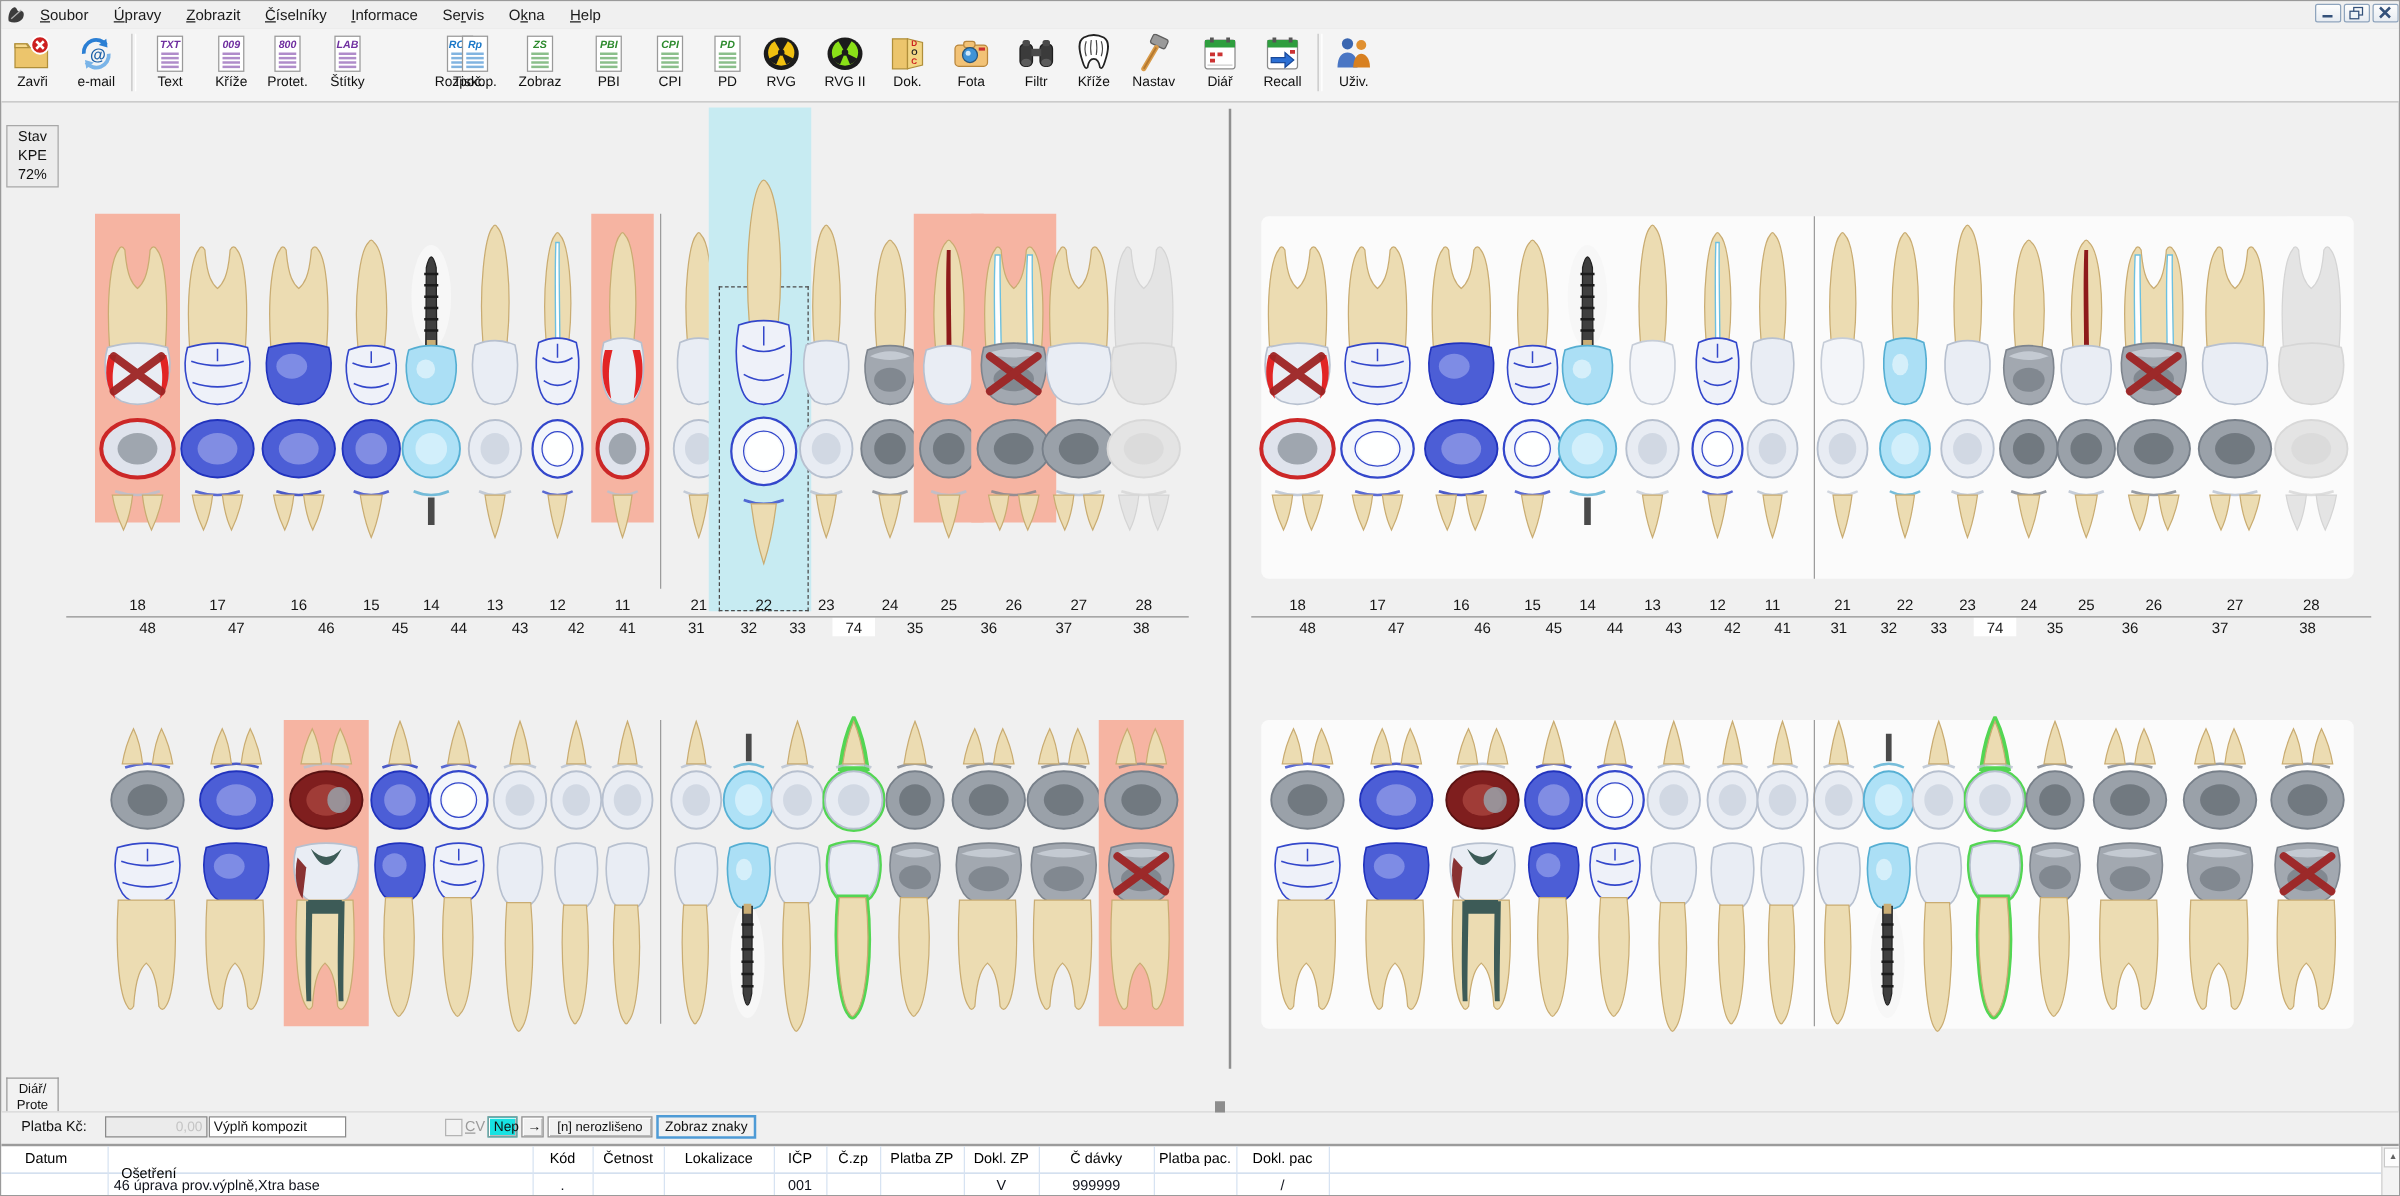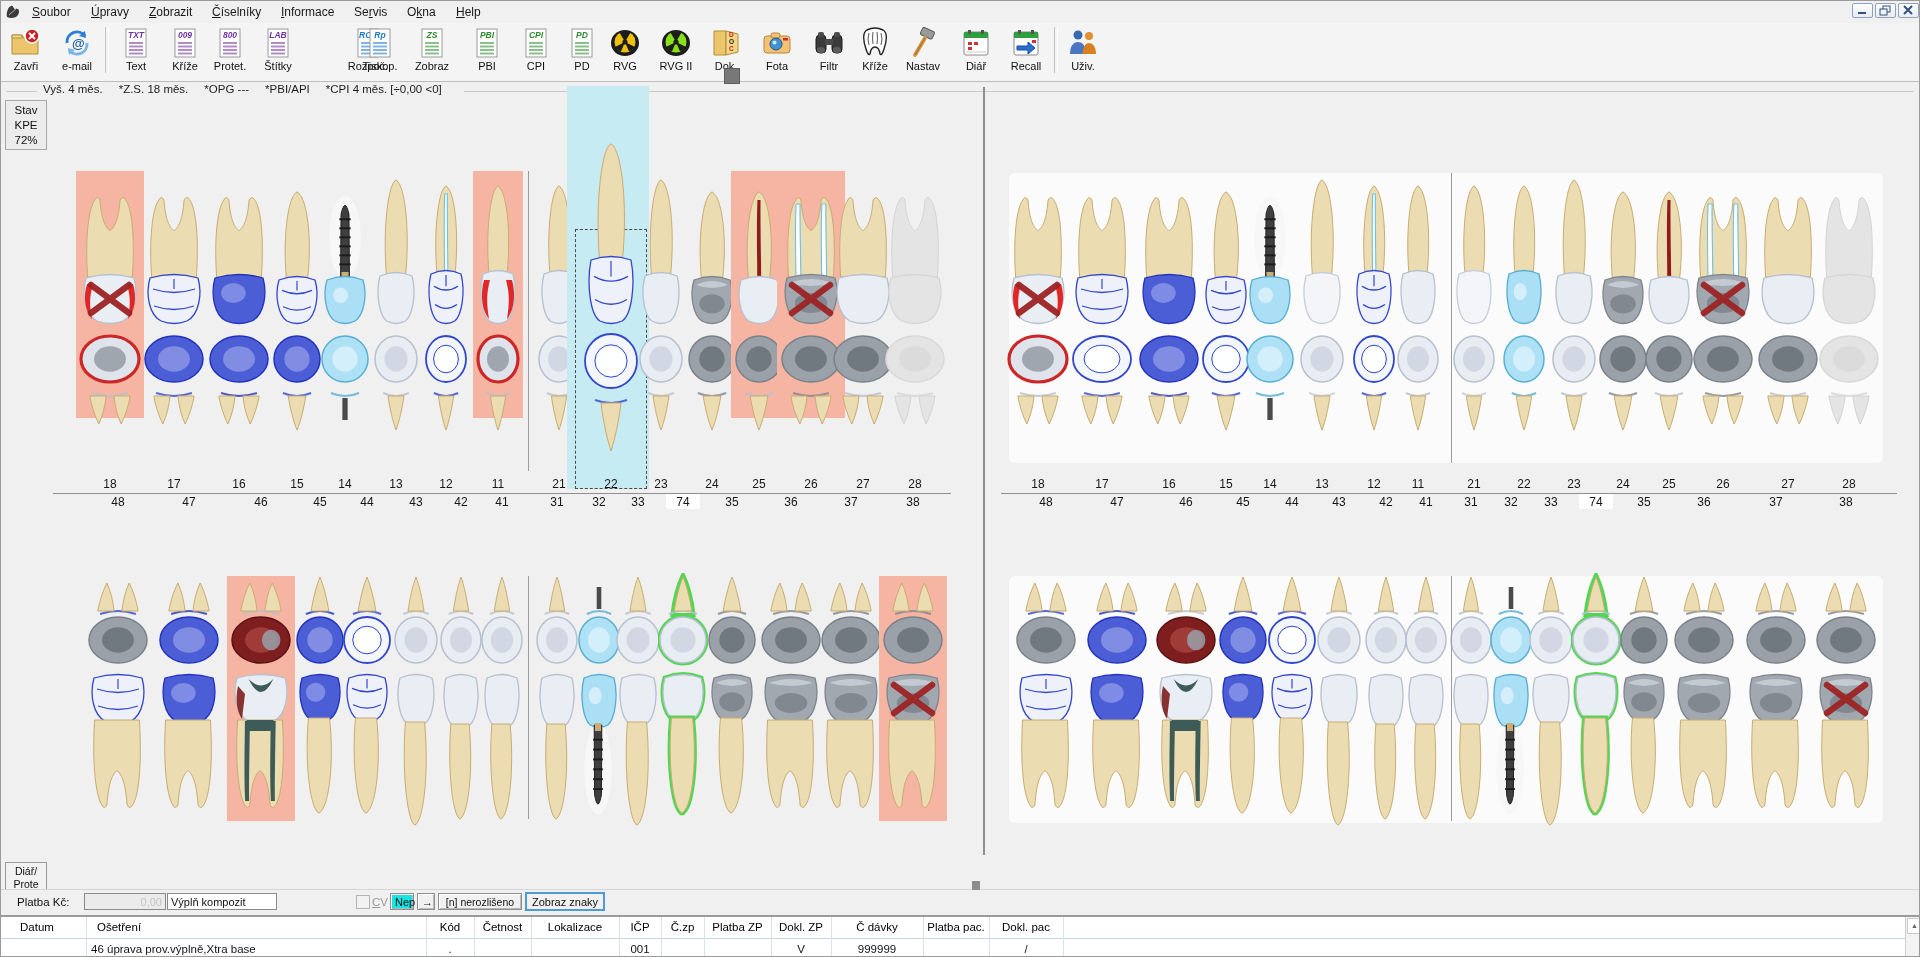--- a/index.html
+++ b/index.html
@@ -343,25 +343,20 @@
             <circle cx="11" cy="8" r="4.5" fill="#3a66b0"></circle>
             <path d="M3 27 C3 18 7 15 11 15 C15 15 19 18 19 27 Z" fill="#4a76c4"></path>
             <circle cx="22" cy="9" r="4" fill="#e09030"></circle>
             <path d="M15.5 27 C16 19 19 16 22 16 C25 16 29 19 29 27 Z" fill="#d88020"></path>
           </svg></span>
         <span class="tlabel">Uživ.</span>
       </div>
       <div class="tsep" style="left: 104px;"></div>
       <div class="tsep" style="left: 1053px;"></div>
     </div>
-  <div id="statusline">
-    <div id="statusrule"></div>
-    <span id="status-text"><span class="statseg">Vyš. 4 měs.</span><span class="statseg">*Z.S. 18 měs.</span><span class="statseg">*OPG ---</span><span class="statseg">*PBI/API</span><span class="statseg">*CPI 4 měs. [÷0,00 &lt;0]</span></span>
-    <div id="top-splitter"></div>
-  </div>
   <div id="kpe">
       <div>Stav</div>
       <div>KPE</div>
       <div>72%</div>
     </div>
   <div id="charts">
     <div id="half-sep"></div>
   <div style="position: absolute; left: 0px; top: 0px;">
         <div class="hlbox" style="left: 75px; top: 90px; width: 68px; height: 247px; background: rgb(246, 180, 162);"></div>
         <div class="tooth-svg" style="left: 80px; top: 112px; width: 58px; height: 134px;"><svg width="58" height="134">
@@ -1850,21 +1845,21 @@
     <button id="zobraz-btn" class="btn">Zobraz znaky</button>
   </div>
   <div id="bot-splitter"></div>
   <div id="tablewrap">
     <div id="hline"></div>
     <div id="vscroll">
         <div class="sbtn">▲</div>
       </div>
   <div class="th" style="left: 8px; width: 77px; top: 0px; text-align: left; padding-left: 11px; box-sizing: border-box;">Datum</div>
       <div class="vline" style="left: 85px;"></div>
-      <div class="th" style="left: 85px; width: 340px; top: 0px; text-align: left; padding-left: 11px; box-sizing: border-box;">Ošetření</div>
+      <div class="th" style="left: 85px; width: 340px; top: 12px; text-align: left; padding-left: 11px; box-sizing: border-box;">Ošetření</div>
       <div class="vline" style="left: 425px;"></div>
       <div class="th" style="left: 425px; width: 48px; top: 0px; text-align: center; padding-left: 0px; box-sizing: border-box;">Kód</div>
       <div class="vline" style="left: 473px;"></div>
       <div class="th" style="left: 473px; width: 57px; top: 0px; text-align: center; padding-left: 0px; box-sizing: border-box;">Četnost</div>
       <div class="vline" style="left: 530px;"></div>
       <div class="th" style="left: 530px; width: 88px; top: 0px; text-align: center; padding-left: 0px; box-sizing: border-box;">Lokalizace</div>
       <div class="vline" style="left: 618px;"></div>
       <div class="th" style="left: 618px; width: 42px; top: 0px; text-align: center; padding-left: 0px; box-sizing: border-box;">IČP</div>
       <div class="vline" style="left: 660px;"></div>
       <div class="th" style="left: 660px; width: 43px; top: 0px; text-align: center; padding-left: 0px; box-sizing: border-box;">Č.zp</div>

